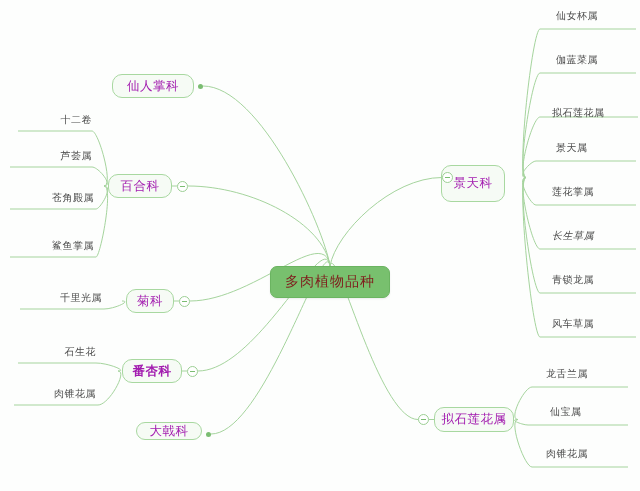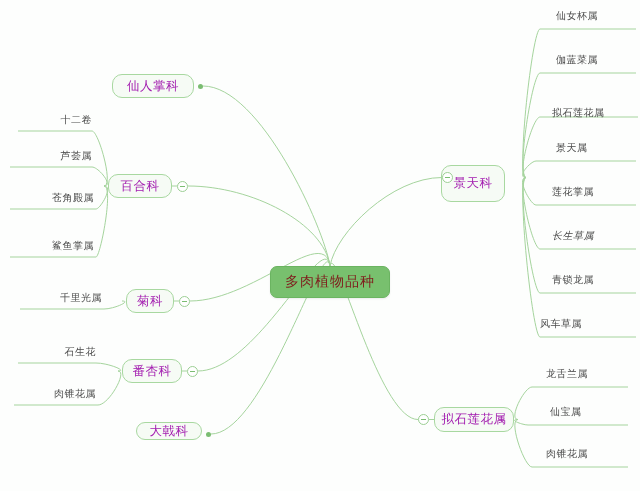--- a/index.html
+++ b/index.html
@@ -129,35 +129,35 @@
       <div class="dot" style="left: 198px; top: 83.5px;"></div>
       <div class="node branch" style="left: 108px; top: 174px; width: 64px; height: 24px;">百合科</div>
       <div class="toggle" style="left: 177px; top: 180.5px;"></div>
       <div class="node leaf leftleaf" style="left: 26px; top: 112px; width: 66px; height: 16px;">十二卷</div>
       <div class="node leaf leftleaf" style="left: 26px; top: 148px; width: 66px; height: 16px;">芦荟属</div>
       <div class="node leaf leftleaf" style="left: 16px; top: 190px; width: 78px; height: 16px;">苍角殿属</div>
       <div class="node leaf leftleaf" style="left: 16px; top: 238px; width: 78px; height: 16px; text-align: center;">鲨鱼掌属</div>
       <div class="node branch" style="left: 126px; top: 289px; width: 48px; height: 24px;">菊科</div>
       <div class="toggle" style="left: 179px; top: 295.5px;"></div>
       <div class="node leaf leftleaf" style="left: 28px; top: 290px; width: 74px; height: 16px;">千里光属</div>
-      <div class="node branch" style="left: 122px; top: 359px; width: 60px; height: 24px;">番杏科</div>
+      <div class="node branch" style="left: 122px; top: 359px; width: 60px; height: 24px; font-weight: bold;">番杏科</div>
       <div class="toggle" style="left: 187px; top: 365.5px;"></div>
       <div class="node leaf leftleaf" style="left: 36px; top: 344px; width: 60px; height: 16px;">石生花</div>
       <div class="node leaf leftleaf" style="left: 22px; top: 386px; width: 74px; height: 16px;">肉锥花属</div>
       <div class="node branch" style="left: 136px; top: 422px; width: 66px; height: 18px;">大戟科</div>
       <div class="dot" style="left: 206px; top: 431.5px;"></div>
       <div class="node branch" style="left: 441px; top: 165px; width: 64px; height: 37px; text-align: center;">景天科</div>
       <div class="toggle" style="left: 442px; top: 172px;"></div>
       <div class="node leaf rightleaf" style="left: 556px; top: 8px; width: 74px; height: 16px;">仙女杯属</div>
       <div class="node leaf rightleaf" style="left: 556px; top: 52px; width: 74px; height: 16px;">伽蓝菜属</div>
       <div class="node leaf rightleaf" style="left: 552px; top: 105px; width: 86px; height: 16px; text-align: center;">拟石莲花属</div>
       <div class="node leaf rightleaf" style="left: 556px; top: 140px; width: 66px; height: 16px;">景天属</div>
       <div class="node leaf rightleaf" style="left: 552px; top: 184px; width: 78px; height: 16px;">莲花掌属</div>
       <div class="node leaf rightleaf" style="left: 552px; top: 228px; width: 78px; height: 16px; font-style: italic;">长生草属</div>
       <div class="node leaf rightleaf" style="left: 552px; top: 272px; width: 78px; height: 16px;">青锁龙属</div>
-      <div class="node leaf rightleaf" style="left: 540px; top: 316px; width: 78px; height: 16px;">风车草属</div>
+      <div class="node leaf rightleaf" style="left: 552px; top: 316px; width: 78px; height: 16px;">风车草属</div>
       <div class="node branch" style="left: 434px; top: 407px; width: 80px; height: 25px;">拟石莲花属</div>
       <div class="toggle" style="left: 418px; top: 414px;"></div>
       <div class="node leaf rightleaf" style="left: 546px; top: 366px; width: 74px; height: 16px;">龙舌兰属</div>
       <div class="node leaf rightleaf" style="left: 550px; top: 404px; width: 62px; height: 16px;">仙宝属</div>
       <div class="node leaf rightleaf" style="left: 546px; top: 446px; width: 74px; height: 16px;">肉锥花属</div>
     </div>
 </div>
 
 </body></html>

